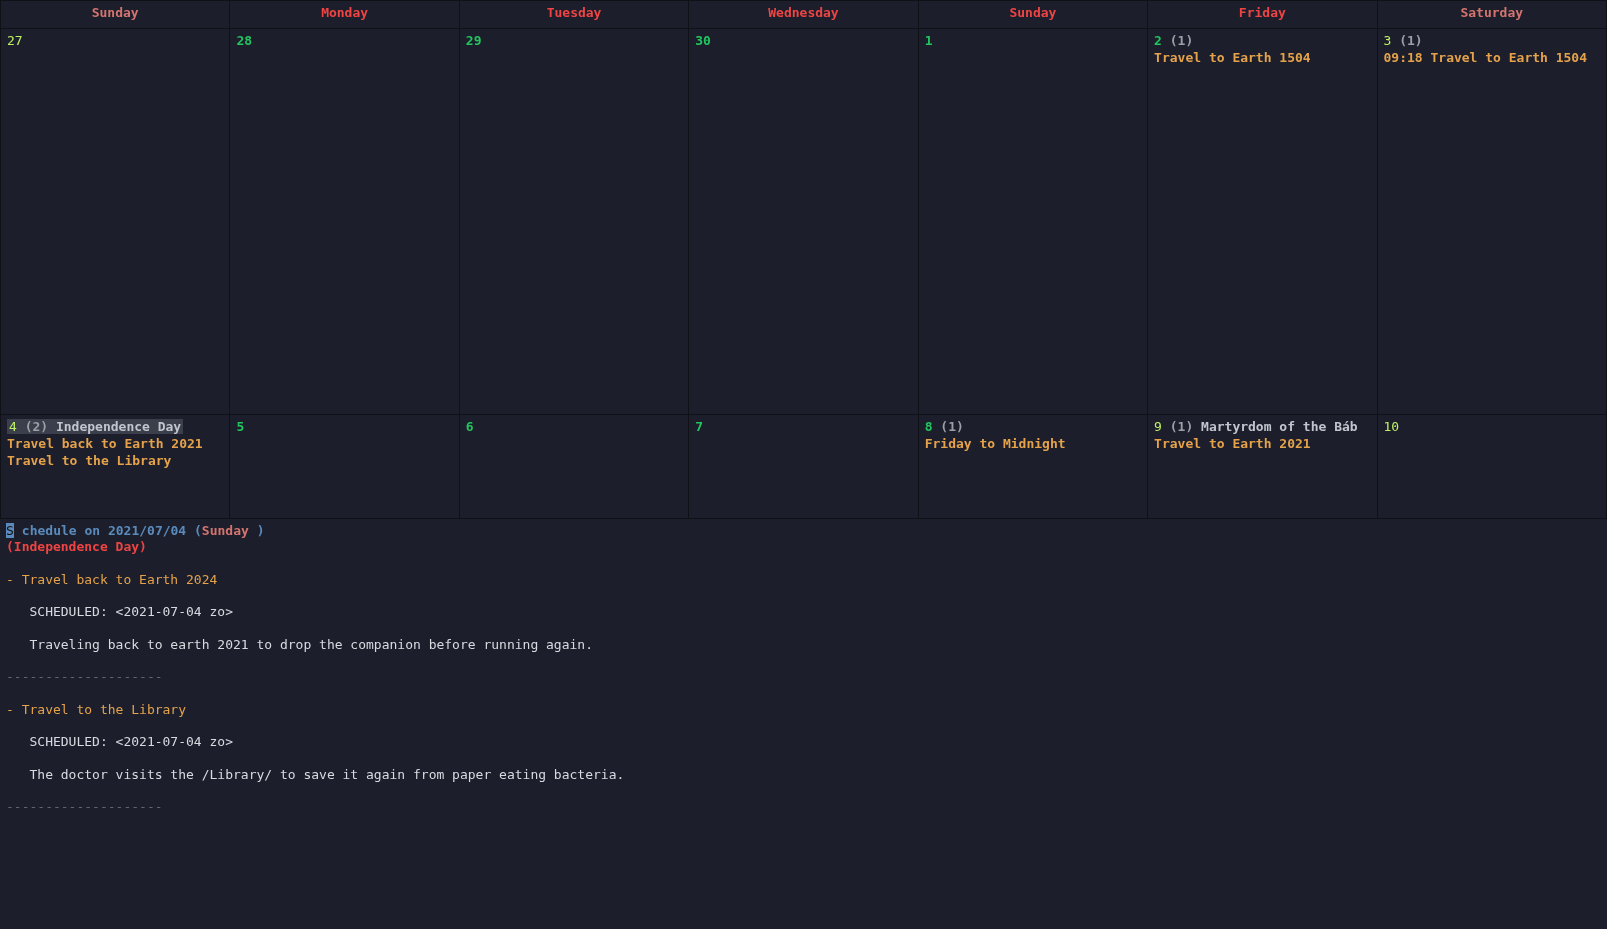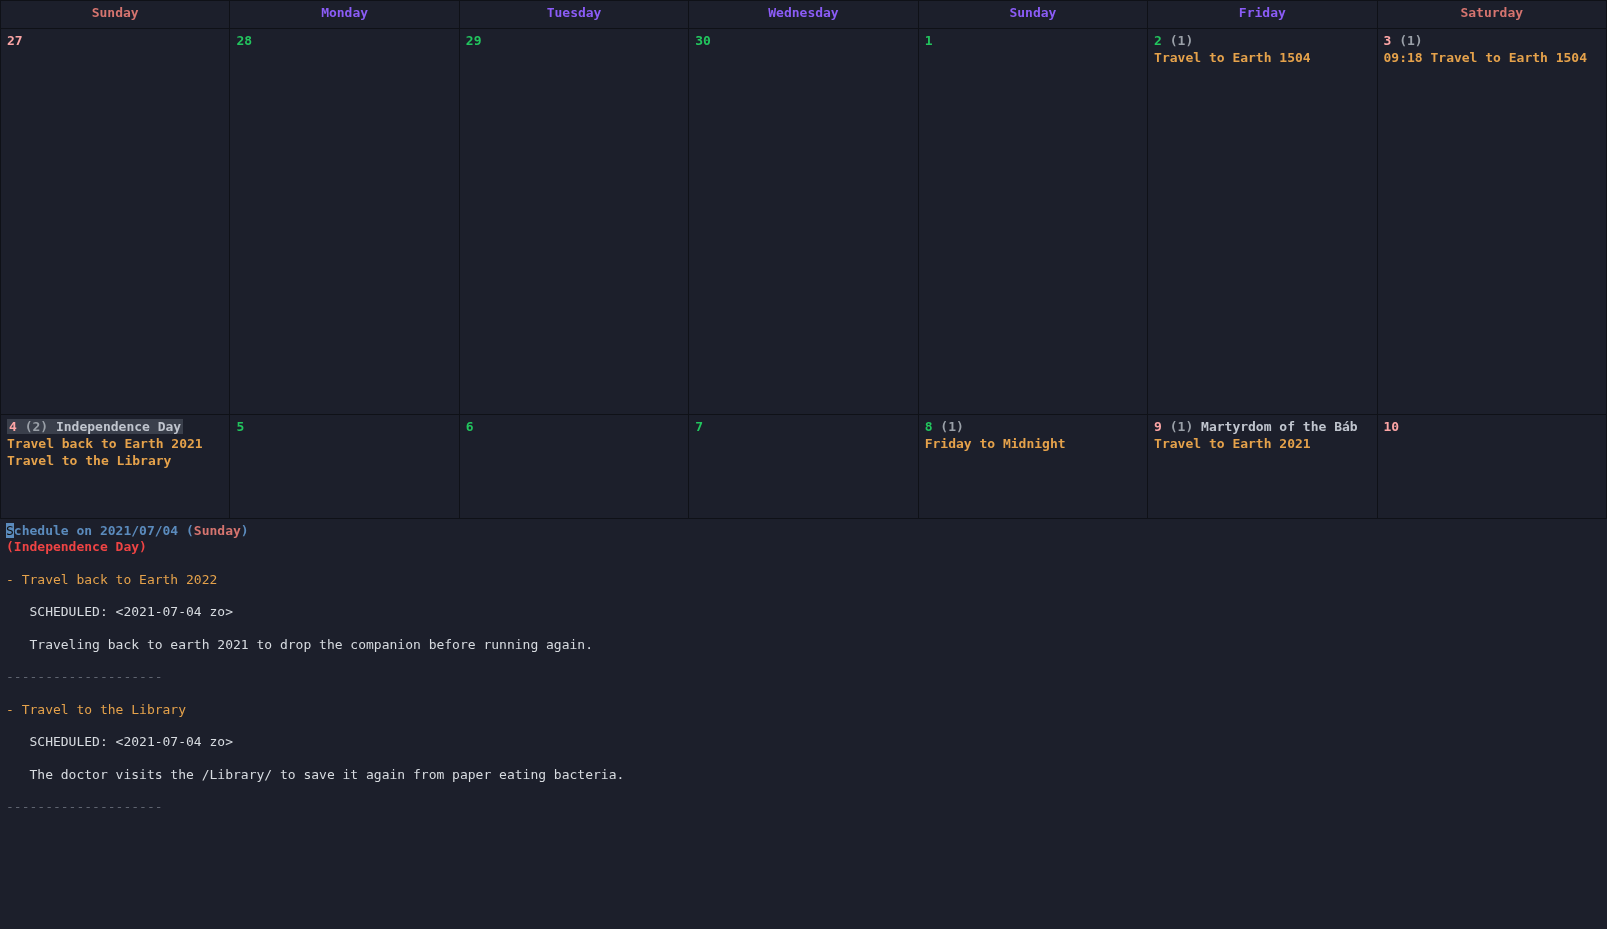--- a/index.html
+++ b/index.html
@@ -21,47 +21,47 @@
   .calendar th, .calendar td {
     border: 1px solid #0f1117;
     vertical-align: top;
     text-align: left;
     padding: 4px 6px;
     overflow: hidden;
   }
   .calendar th {
     height: 28px;
     font-weight: bold;
-    color: #8b5cf6;
+    color: #ef4444;
     text-align: center;
     background: #1c1f2b;
   }
   .calendar th.weekend { color: #d5746f; }
   .calendar td { background: #1c1f2b; }
   .row0 td { height: 386px; }
   .row1 td { height: 104px; }
   .daynum { color: #22c55e; font-weight: bold; }
-  .daynum-weekend { color: #fca5a5; font-weight: bold; }
+  .daynum-weekend { color: #bef264; font-weight: normal; }
   .count { color: #9aa0a8; font-weight: bold; }
   .holiday { color: #c0c5ce; font-weight: bold; }
   .event { color: #e5a24b; display: block; white-space: nowrap; overflow: hidden; text-overflow: clip; font-weight: bold; }
   .dayline { white-space: nowrap; overflow: hidden; }
   .sel-day {
     background: #3a3f4b;
     padding: 0 2px;
   }
   .schedule {
     padding: 4px 6px 6px 6px;
     white-space: pre;
     font-family: inherit;
     font-size: 13px;
     line-height: 1.25;
   }
   .sch-head-cursor { background: #5b8bbd; color: #101010; }
-  .sch-blue { color: #5b8bbd; font-weight: bold; }
+  .sch-blue { color: #5b8bbd; font-weight: bold; margin-left: 8px; }
   .sch-red  { color: #d5746f; font-weight: bold; }
   .sch-gray { color: #ef4444; font-weight: bold; text-align: center; }
   .sch-orange { color: #e5a24b; }
   .sch-white { color: #d7dbe0; }
   .sch-dim { color: #5f6470; }
 </style>
 </head>
 <body>
 
 <table class="calendar">
@@ -148,21 +148,21 @@
       <td>
         <div class="dayline"><span class="daynum-weekend">10</span></div>
       </td>
     </tr>
   </tbody>
 </table>
 
 <div class="schedule"><span class="sch-head-cursor">S</span><span class="sch-blue">chedule on 2021/07/04 (</span><span class="sch-red">Sunday</span><span class="sch-blue">)</span>
 <span class="sch-gray">(Independence Day)</span>
 
-<span class="sch-orange">- Travel back to Earth 2022</span>
+<span class="sch-orange">- Travel back to Earth 2024</span>
 
 <span class="sch-white">   SCHEDULED: &lt;2021-07-04 zo&gt;</span>
 
 <span class="sch-white">   Traveling back to earth 2021 to drop the companion before running again.</span>
 
 <span class="sch-dim">--------------------</span>
 
 <span class="sch-orange">- Travel to the Library</span>
 
 <span class="sch-white">   SCHEDULED: &lt;2021-07-04 zo&gt;</span>

